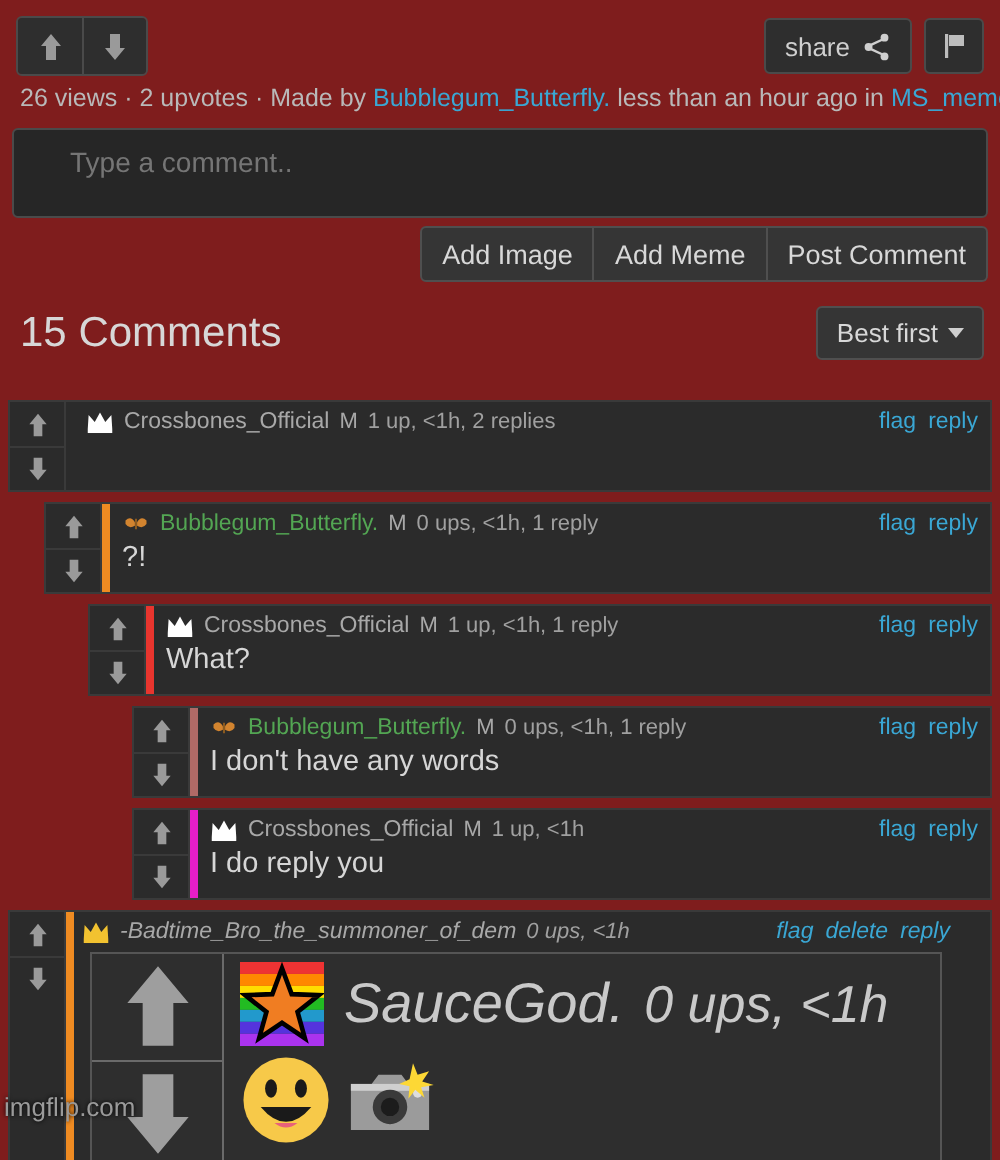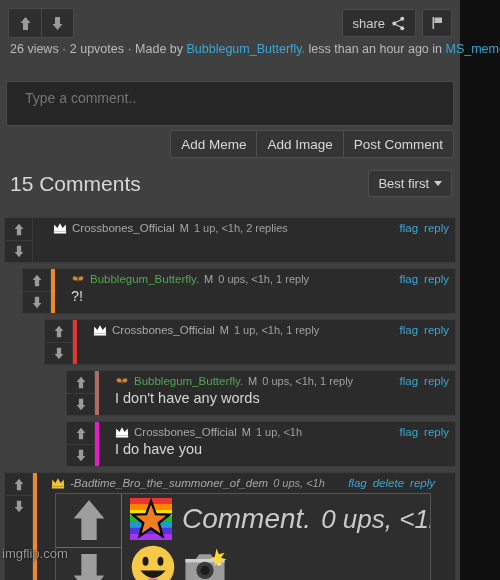--- a/index.html
+++ b/index.html
@@ -2,21 +2,21 @@
 <html><head>
 <meta charset="utf-8">
 <style>
   * { box-sizing: border-box; margin: 0; padding: 0; }
   html, body {
     width: 500px; height: 580px;
     background: #0f0f0f;
     font-family: "Liberation Sans", sans-serif;
     overflow: hidden;
   }
-  .page { position: relative; width: 460px; height: 580px; background: #404040; }
+  .page { position: relative; width: 500px; height: 580px; background: #7f1d1d; }
 
   
   .topbar {
     display: flex; align-items: center; justify-content: space-between;
     padding: 6px 8px 0 8px; height: 40px;
   }
   .votegroup { display: flex; border: 1px solid #4a4a4a; border-radius: 3px; overflow: hidden; }
   .votebtn {
     width: 32px; height: 28px; background: #2e2e2e;
     display: flex; align-items: center; justify-content: center;
@@ -39,23 +39,23 @@
     padding: 2px 10px 8px 10px; font-size: 12.5px; color: #b9b9b9;
     white-space: nowrap;
   }
   .metaline a { color: #3aa7d4; text-decoration: none; }
 
   
   .composer-wrap { padding: 0 6px; }
   .composer {
     width: 100%; height: 45px; background: #262626;
     border: 1px solid #4a4a4a; border-radius: 3px;
-    color: #8e8e8e; font-size: 14px; padding: 8px 18px;
+    color: #8e8e8e; font-size: 14px; padding: 8px 28px;
     font-family: "Liberation Sans", sans-serif;
-    display: block; resize: none; margin-top: 17px;
+    display: block; resize: none;
   }
   .composer-actions {
     display: flex; justify-content: flex-end; margin-top: 4px;
   }
   .action-btn {
     background: #353535; border: 1px solid #4f4f4f; border-left-width: 0;
     color: #d8d8d8; font-size: 13.5px; padding: 6px 10px; height: 28px;
     font-family: "Liberation Sans", sans-serif;
   }
   .action-btn:first-child { border-left-width: 1px; border-radius: 3px 0 0 3px; }
@@ -81,21 +81,21 @@
     margin: 0 4px 5px 4px; min-height: 44px;
   }
   .cvotes {
     display: flex; flex-direction: column; flex: 0 0 28px;
     border-right: 1px solid #3a3a3a;
   }
   .cvote {
     height: 22px; display: flex; align-items: center; justify-content: center;
   }
   .cvote + .cvote { border-top: 1px solid #3a3a3a; }
-  .cbody { flex: 1; display: flex; min-width: 0; gap: 10px; }
+  .cbody { flex: 1; display: flex; min-width: 0; }
   .thread-bar { flex: 0 0 4px; }
   .cmain { flex: 1; min-width: 0; padding: 3px 6px 4px 6px; }
   .chead { display: flex; align-items: center; justify-content: space-between; gap: 6px; }
   .cleft { display: flex; align-items: center; gap: 5px; min-width: 0; }
   .avatar { width: 14px; height: 14px; flex: 0 0 14px; display:block; }
   .uname { font-size: 11.5px; color: #a8a8a8; white-space: nowrap; }
   .uname.green { color: #53a653; }
   .badge-m { font-size: 11px; color: #a8a8a8; }
   .cstats { font-size: 11px; color: #a0a0a0; white-space: nowrap; }
   .clinks { display: flex; gap: 6px; font-size: 11.5px; white-space: nowrap; }
@@ -169,22 +169,22 @@
     </div>
   </div>
 
   <div class="metaline">
     <span>26 views</span><span> · </span><span>2 upvotes</span><span> · </span><span>Made by </span><a href="#">Bubblegum_Butterfly.</a><span> less than an hour ago in </span><a href="#">MS_memer_group</a>
   </div>
 
   <div class="composer-wrap">
     <textarea class="composer" placeholder="Type a comment.." style=""></textarea>
     <div class="composer-actions">
+      <button class="action-btn">Add Image</button>
       <button class="action-btn">Add Meme</button>
-      <button class="action-btn">Add Image</button>
       <button class="action-btn">Post Comment</button>
     </div>
   </div>
 
   <div class="comments-head">
     <div class="comments-title">15 Comments</div>
     <div class="sortbtn">
       <span>Best first</span>
       <span class="caret"></span>
     </div>
@@ -285,20 +285,21 @@
                 </svg>
                 <span class="uname ">Crossbones_Official</span>
                 <span class="badge-m">M</span>
                 <span class="cstats">1 up, &lt;1h, 1 reply</span>
               </div>
               <div class="clinks">
                 <a href="#">flag</a>
                 <a href="#">reply</a>
               </div>
             </div>
+            <div class="ctext">What?</div>
           </div>
         </div>
       </div>
       <div class="comment ind3">
         <div class="cvotes">
           <div class="cvote">
             <svg width="12" height="13" viewBox="0 0 13 15">
               <polygon points="6.5,1 11.5,7 9,7 9,14 4,14 4,7 1.5,7" fill="#9a9a9a"></polygon>
             </svg>
           </div>
@@ -355,21 +356,21 @@
                 </svg>
                 <span class="uname ">Crossbones_Official</span>
                 <span class="badge-m">M</span>
                 <span class="cstats">1 up, &lt;1h</span>
               </div>
               <div class="clinks">
                 <a href="#">flag</a>
                 <a href="#">reply</a>
               </div>
             </div>
-            <div class="ctext">I do have you</div>
+            <div class="ctext">I do reply you</div>
           </div>
         </div>
       </div>
     </div>
 
   <div class="comment" id="last-comment" style="margin-bottom:0; border-bottom:0; height:136px; align-items:stretch;">
     <div class="cvotes">
       <div class="cvote">
         <svg width="12" height="13" viewBox="0 0 13 15">
           <polygon points="6.5,1 11.5,7 9,7 9,14 4,14 4,7 1.5,7" fill="#9a9a9a"></polygon>
@@ -418,21 +419,21 @@
               <svg class="rainbow-star" viewBox="0 0 40 40">
                 <rect x="0" y="0" width="40" height="5.7" fill="#e33"></rect>
                 <rect x="0" y="5.7" width="40" height="5.7" fill="#f80"></rect>
                 <rect x="0" y="11.4" width="40" height="5.7" fill="#fd0"></rect>
                 <rect x="0" y="17.1" width="40" height="5.7" fill="#2b2"></rect>
                 <rect x="0" y="22.8" width="40" height="5.7" fill="#29c"></rect>
                 <rect x="0" y="28.5" width="40" height="5.7" fill="#53d"></rect>
                 <rect x="0" y="34.2" width="40" height="5.8" fill="#a3e"></rect>
                 <polygon points="20,3 24.6,15.3 37.5,15.8 27.4,23.8 30.9,36.3 20,29 9.1,36.3 12.6,23.8 2.5,15.8 15.4,15.3" fill="#f07d22" stroke="#000" stroke-width="2.2"></polygon>
               </svg>
-              <span class="embed-user">Comment.</span>
+              <span class="embed-user">SauceGod.</span>
               <span class="embed-stats">0 ups, &lt;1h</span>
             </div>
             <div class="embed-emojis">
               <svg class="emoji" viewBox="0 0 40 40">
                 <circle cx="20" cy="20" r="18.5" fill="#f7c949"></circle>
                 <ellipse cx="13.5" cy="15" rx="2.6" ry="4" fill="#1a1a1a"></ellipse>
                 <ellipse cx="26.5" cy="15" rx="2.6" ry="4" fill="#1a1a1a"></ellipse>
                 <path d="M9 23 Q20 36 31 23 Z" fill="#1a1a1a"></path>
                 <path d="M15 30 Q20 34 25 30 Z" fill="#e8607a"></path>
               </svg>

